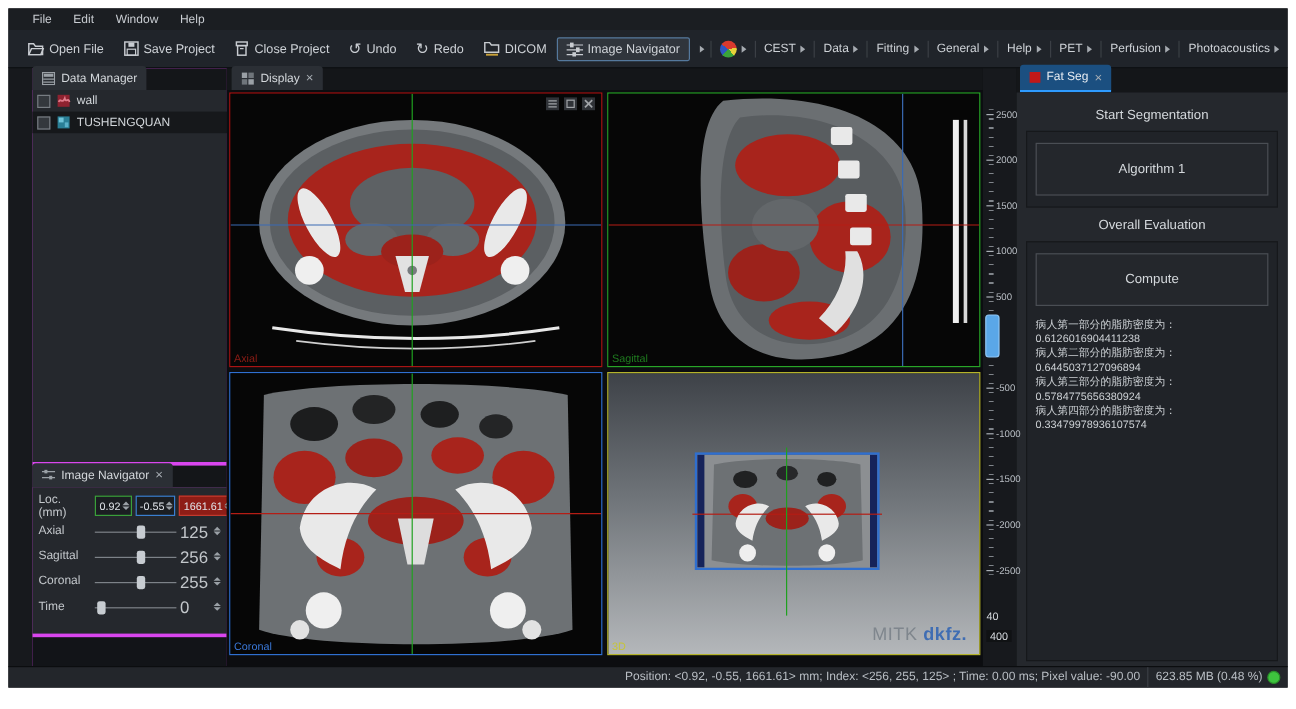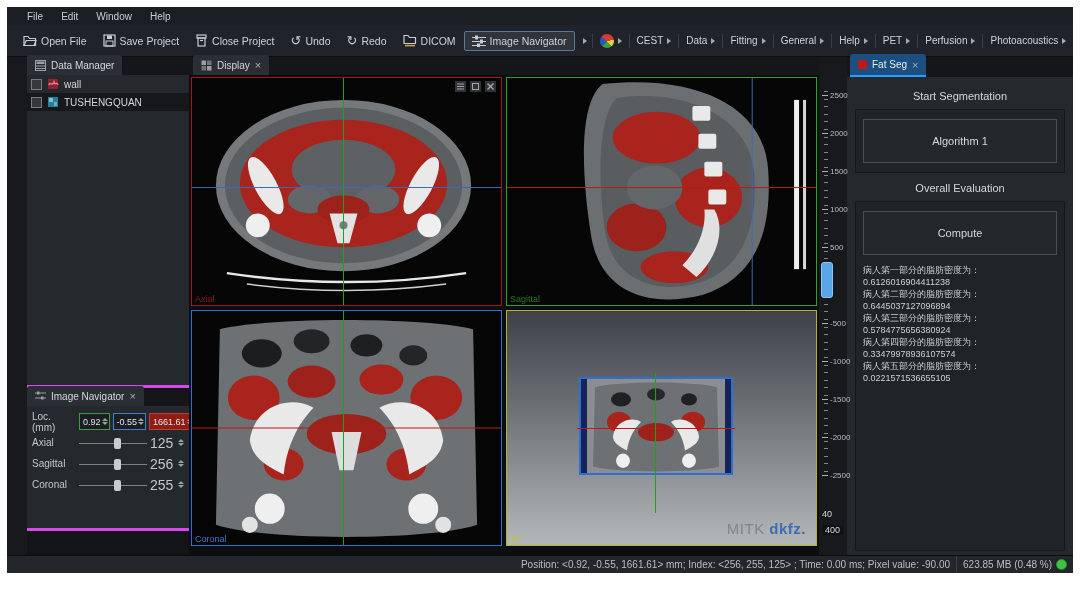--- a/index.html
+++ b/index.html
@@ -321,20 +321,31 @@
                 <i class="up"></i>
                 <i class="dn"></i>
               </span>
           </div>
           <div class="inrow">
             <span class="lab">Coronal</span>
             <div class="track">
                 <span class="knob" style="left:51%"></span>
               </div>
             <span class="sval">255</span>
+            <span class="spin">
+                <i class="up"></i>
+                <i class="dn"></i>
+              </span>
+          </div>
+          <div class="inrow">
+            <span class="lab">Time</span>
+            <div class="track">
+                <span class="knob" style="left:3%"></span>
+              </div>
+            <span class="sval">0</span>
             <span class="spin">
                 <i class="up"></i>
                 <i class="dn"></i>
               </span>
           </div>
         </div>
       </div>
       <div style="height:24px;background:#121418;flex:none;"></div>
     </div>
 
@@ -536,21 +547,20 @@
           <button class="fbtn">Algorithm 1</button>
         </div>
         <div class="seclabel">Overall Evaluation</div>
         <div class="groupbox" style="flex:1;">
           <button class="fbtn">Compute</button>
           <div class="results">
             <div>病人第一部分的脂肪密度为：0.6126016904411238</div>
             <div>病人第二部分的脂肪密度为：0.6445037127096894</div>
             <div>病人第三部分的脂肪密度为：0.5784775656380924</div>
             <div>病人第四部分的脂肪密度为：0.33479978936107574</div>
-            <div>病人第五部分的脂肪密度为：0.0221571536655105</div>
           </div>
         </div>
       </div>
     </div>
   </div>
 
   <div class="statusbar">
     <span class="sp"></span>
     <span>Position: &lt;0.92, -0.55, 1661.61&gt; mm; Index: &lt;256, 255, 125&gt; ; Time: 0.00 ms; Pixel value: -90.00</span>
     <span class="memchip">

